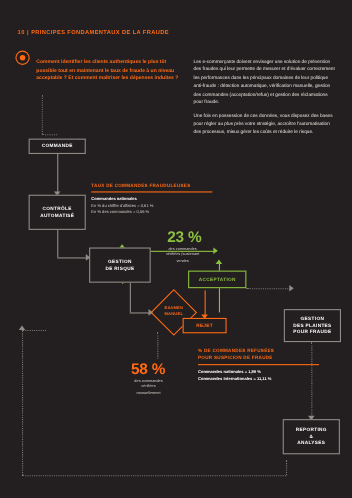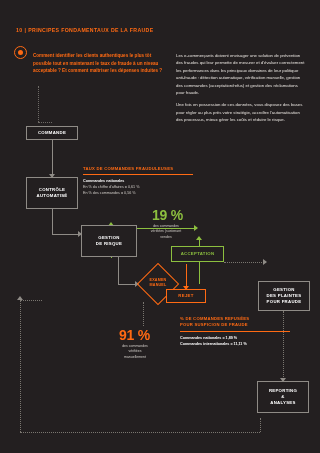--- a/index.html
+++ b/index.html
@@ -268,26 +268,26 @@
 ANALYSES</div>
 
   <div class="stat-title" style="left:83px; top:166px;">TAUX DE COMMANDES FRAUDULEUSES</div>
   <div class="rule" style="left:83px; top:174px; width:110px;"></div>
   <div class="stat-sub" style="left:83px; top:179px; width:120px;">
     <div><b>Commandes nationales</b></div>
     <div>En % du chiffre d'affaires = 0,61 %</div>
     <div>En % des commandes = 0,56 %</div>
   </div>
 
-  <div class="bignum green" style="left:152px; top:207px;">19 %</div>
+  <div class="bignum green" style="left:152px; top:207px;">23 %</div>
   <div class="bigcap" style="left:135px; top:224px; width:62px; white-space:pre-line;">des commandes
 vérifiées (sustenant
 vendes</div>
 
-  <div class="bignum orange" style="left:119px; top:327px;">91 %</div>
+  <div class="bignum orange" style="left:119px; top:327px;">58 %</div>
   <div class="bigcap" style="left:104px; top:344px; width:62px; white-space:pre-line;">des commandes
 vérifiées
 manuellement</div>
 
   <div class="stat-title" style="left:180px; top:316px; width:125px; white-space:pre-line; line-height:1.4;">% DE COMMANDES REFUSÉES
 POUR SUSPICION DE FRAUDE</div>
   <div class="rule" style="left:180px; top:331px; width:110px;"></div>
   <div class="stat-sub" style="left:180px; top:336px; width:125px;">
     <div><b>Commandes nationales = 1,89 %</b></div>
     <div><b>Commandes internationales = 11,11 %</b></div>

